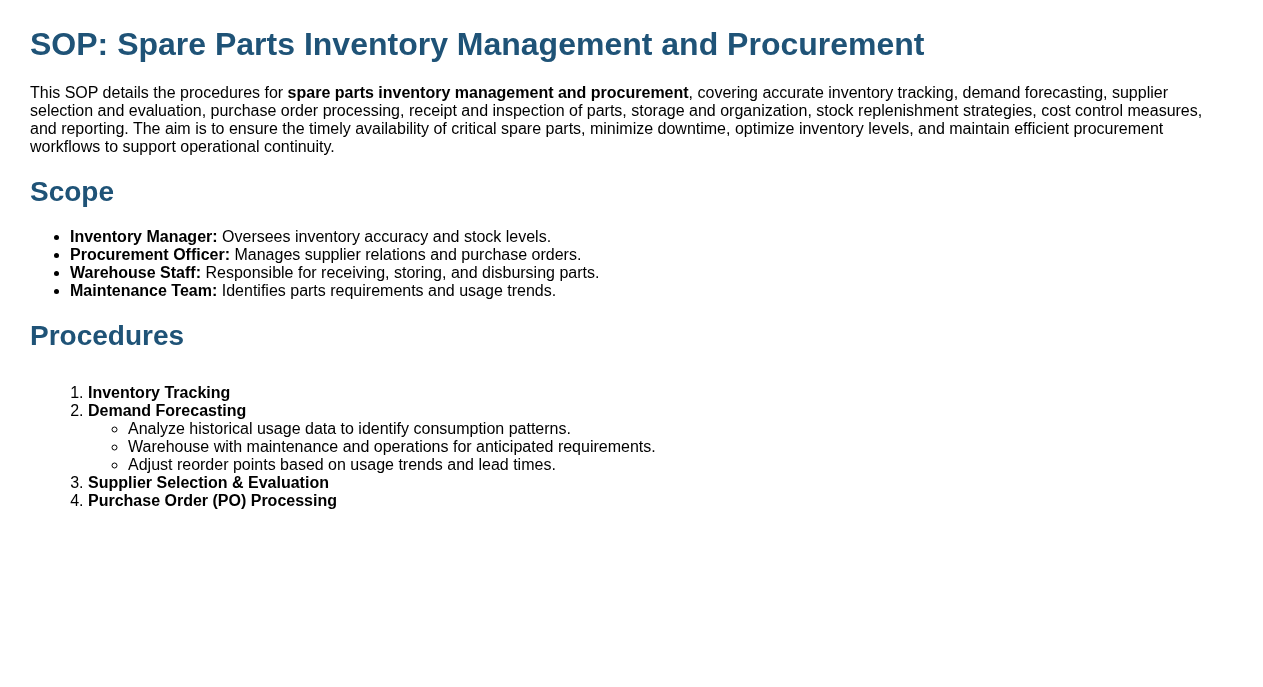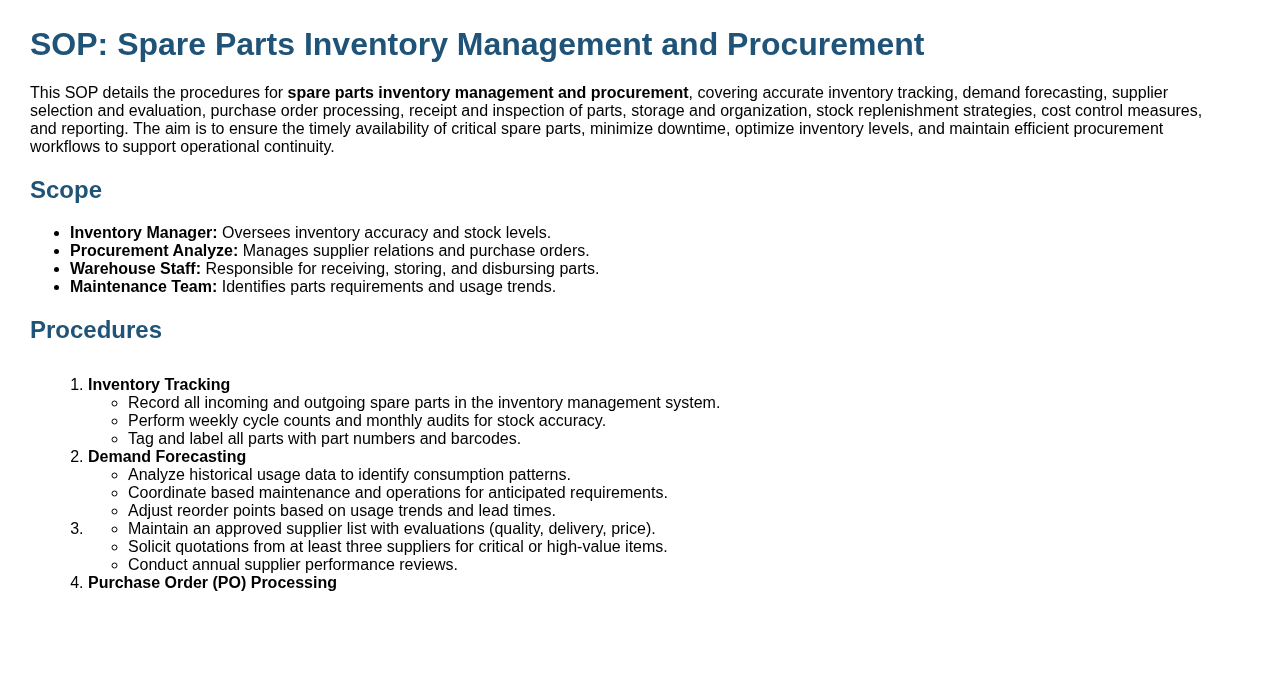--- a/index.html
+++ b/index.html
@@ -25,21 +25,21 @@
   .doc{
     padding:5px 30px 0 30px;
   }
   h1{
     font-size:32px;
     font-weight:bold;
     color:var(--heading-color);
     margin:21px 0;
   }
   h2{
-    font-size:24px;
+    font-size:28px;
     font-weight:bold;
     color:var(--heading-color);
     margin:20px 0;
   }
   p{
     margin:4px 0;
   }
   ul.resp-list{
     margin:16px 0;
     padding-left:40px;
@@ -67,49 +67,40 @@
   <h1>SOP: Spare Parts Inventory Management and Procurement</h1>
 
   <p><span>This SOP details the procedures for </span><strong>spare parts inventory management and procurement</strong><span>, covering accurate inventory tracking, demand forecasting, supplier selection and evaluation, purchase order processing, receipt and inspection of parts, storage and organization, stock replenishment strategies, cost control measures, and reporting. The aim is to ensure the timely availability of critical spare parts, minimize downtime, optimize inventory levels, and maintain efficient procurement workflows to support operational continuity.</span></p>
 
   <h2>Scope</h2>
 
 
 
   <ul class="resp-list">
     <li><strong>Inventory Manager:</strong><span> Oversees inventory accuracy and stock levels.</span></li>
-    <li><strong>Procurement Analyze:</strong><span> Manages supplier relations and purchase orders.</span></li>
+    <li><strong>Procurement Officer:</strong><span> Manages supplier relations and purchase orders.</span></li>
     <li><strong>Warehouse Staff:</strong><span> Responsible for receiving, storing, and disbursing parts.</span></li>
     <li><strong>Maintenance Team:</strong><span> Identifies parts requirements and usage trends.</span></li>
   </ul>
 
   <h2>Procedures</h2>
 
   <ol class="proc-list">
     <li>
       <strong>Inventory Tracking</strong>
-      <ul>
-        <li>Record all incoming and outgoing spare parts in the inventory management system.</li>
-        <li>Perform weekly cycle counts and monthly audits for stock accuracy.</li>
-        <li>Tag and label all parts with part numbers and barcodes.</li>
-      </ul>
     </li>
     <li>
       <strong>Demand Forecasting</strong>
       <ul>
         <li>Analyze historical usage data to identify consumption patterns.</li>
-        <li>Coordinate based maintenance and operations for anticipated requirements.</li>
+        <li>Warehouse with maintenance and operations for anticipated requirements.</li>
         <li>Adjust reorder points based on usage trends and lead times.</li>
       </ul>
     </li>
     <li>
-      <ul>
-        <li>Maintain an approved supplier list with evaluations (quality, delivery, price).</li>
-        <li>Solicit quotations from at least three suppliers for critical or high-value items.</li>
-        <li>Conduct annual supplier performance reviews.</li>
-      </ul>
+      <strong>Supplier Selection &amp; Evaluation</strong>
     </li>
     <li>
       <strong>Purchase Order (PO) Processing</strong>
     </li>
   </ol>
 
 </main>
 
 </body></html>

